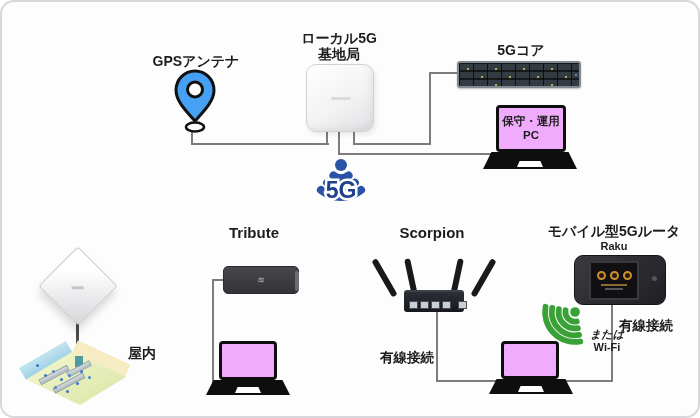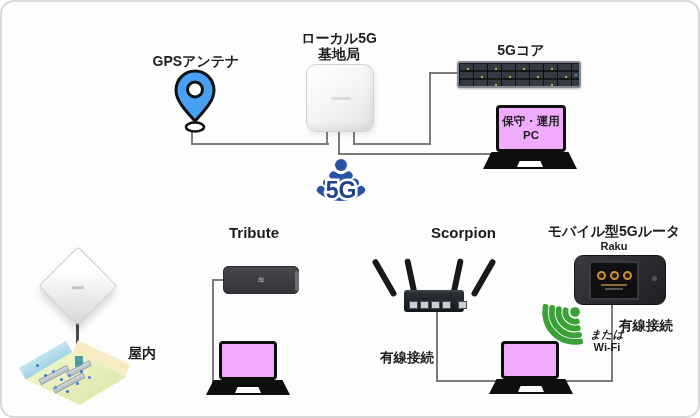--- a/index.html
+++ b/index.html
@@ -14,21 +14,21 @@
   .line{position:absolute;background:#7c7c7c;}
   
   [data-name="gps-antenna-label"]{left:148px;top:52px;width:92px;}
   [data-name="base-station-label"]{left:282px;top:29px;width:110px;}
   [data-name="core-label"]{left:468px;top:41px;width:102px;}
   [data-name="outdoor-router-label"]{left:16px;top:229px;width:128px;}
   [data-name="indoor-label"]{left:112px;top:344px;width:56px;}
   [data-name="usb-dongle-label"]{left:196px;top:222px;width:112px;}
   [data-name="usb-dongle-label"] .sub{font-size:15px;}
   [data-name="scorpion-label"]{left:366px;top:222px;width:128px;}
-  [data-name="scorpion-label"] .sub{font-size:15px;text-align:right;}
+  [data-name="scorpion-label"] .sub{font-size:15px;}
   [data-name="raku-label"]{left:538px;top:222px;width:148px;}
   [data-name="raku-label"] .sub{font-size:11px;}
   [data-name="wired-left-label"]{left:374px;top:348px;width:62px;font-size:13.5px;}
   [data-name="wired-right-label"]{left:613px;top:316px;width:62px;font-size:13.5px;}
   [data-name="or-wifi-label"]{left:578px;top:326px;width:54px;}
   [data-name="or-wifi-label"] .s1{font-size:11px;font-style:italic;}
   [data-name="or-wifi-label"] .s2{font-size:11px;}
   
   [data-name="connector-gps-stem"]{left:189px;top:124px;width:2px;height:19px;}
   [data-name="connector-gps-horizontal"]{left:189px;top:141px;width:138px;height:2px;}

